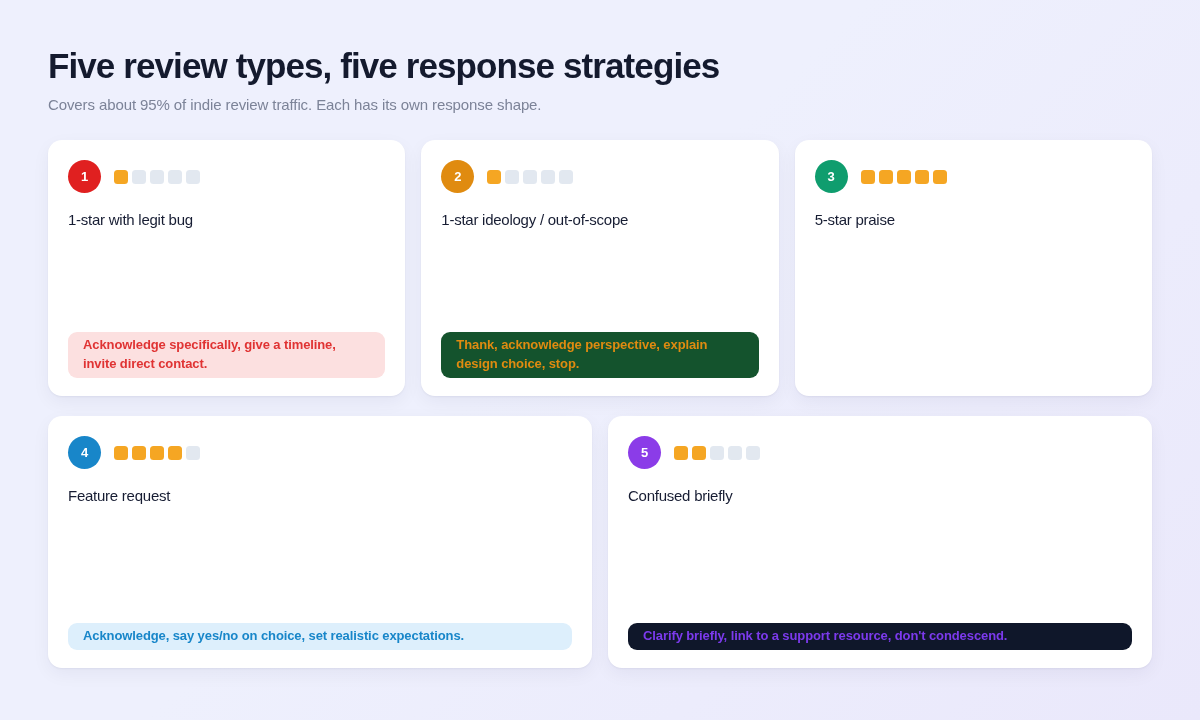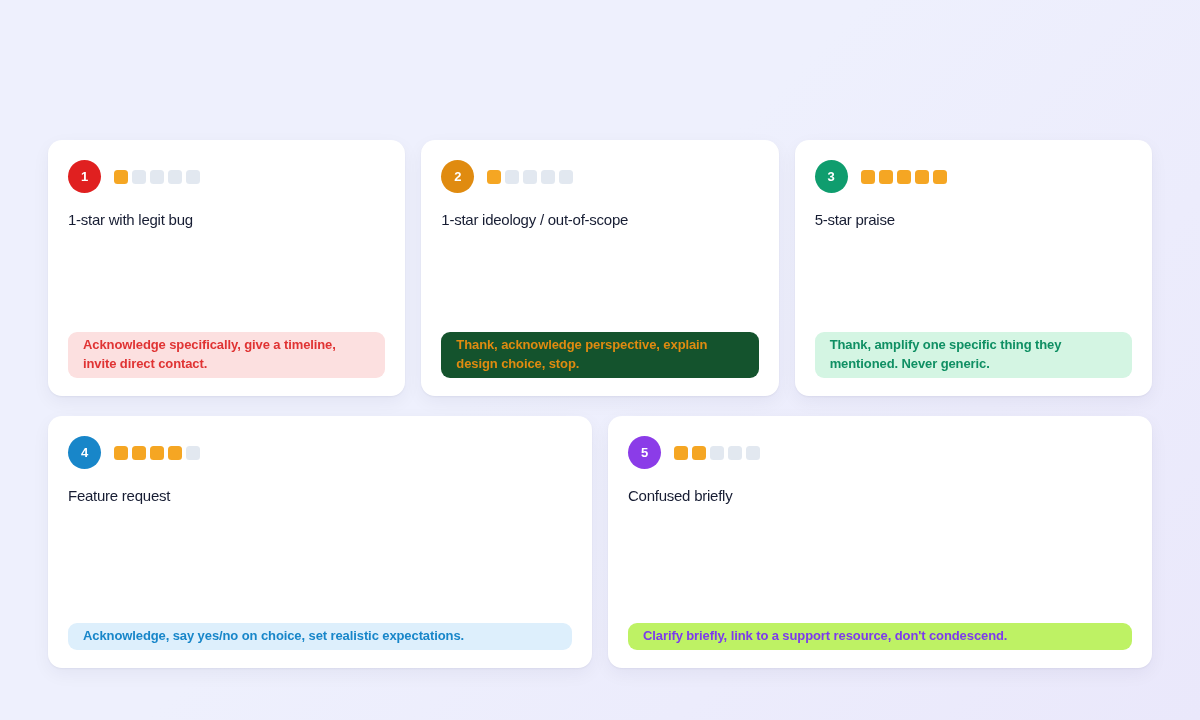--- a/index.html
+++ b/index.html
@@ -129,20 +129,24 @@
     font-weight: bold;
     line-height: 1.45;
     letter-spacing: -0.1px;
   }
 </style>
 </head>
 <body>
 
 <div class="page">
 
+  <div class="header">
+    <h1 class="page-title">Five review types, five response strategies</h1>
+    <p class="page-subtitle">Covers about 95% of indie review traffic. Each has its own response shape.</p>
+  </div>
 
   <div class="row-top">
       <div class="card">
         <div class="card-head">
           <div class="badge" style="background: rgb(224, 32, 32);">1</div>
           <div class="stars">
             <span class="star filled"></span>
             <span class="star"></span>
             <span class="star"></span>
             <span class="star"></span>
@@ -174,21 +178,20 @@
           <div class="stars">
             <span class="star filled"></span>
             <span class="star filled"></span>
             <span class="star filled"></span>
             <span class="star filled"></span>
             <span class="star filled"></span>
           </div>
         </div>
         <div class="card-title">5-star praise</div>
         <div class="spacer"></div>
-        <div class="advice" style="background: rgb(212, 245, 227); color: rgb(15, 143, 99);">Thank, amplify one specific thing they mentioned. Never generic.</div>
       </div>
     </div>
   <div class="row-bottom">
       <div class="card">
         <div class="card-head">
           <div class="badge" style="background: rgb(24, 134, 201);">4</div>
           <div class="stars">
             <span class="star filled"></span>
             <span class="star filled"></span>
             <span class="star filled"></span>
@@ -206,17 +209,17 @@
           <div class="stars">
             <span class="star filled"></span>
             <span class="star filled"></span>
             <span class="star"></span>
             <span class="star"></span>
             <span class="star"></span>
           </div>
         </div>
         <div class="card-title">Confused briefly</div>
         <div class="spacer"></div>
-        <div class="advice" style="background: #bef264; color: rgb(124, 58, 237);">Clarify briefly, link to a support resource, don't condescend.</div>
+        <div class="advice" style="background: #0f172a; color: rgb(124, 58, 237);">Clarify briefly, link to a support resource, don't condescend.</div>
       </div>
     </div>
 
 </div>
 
 </body></html>

